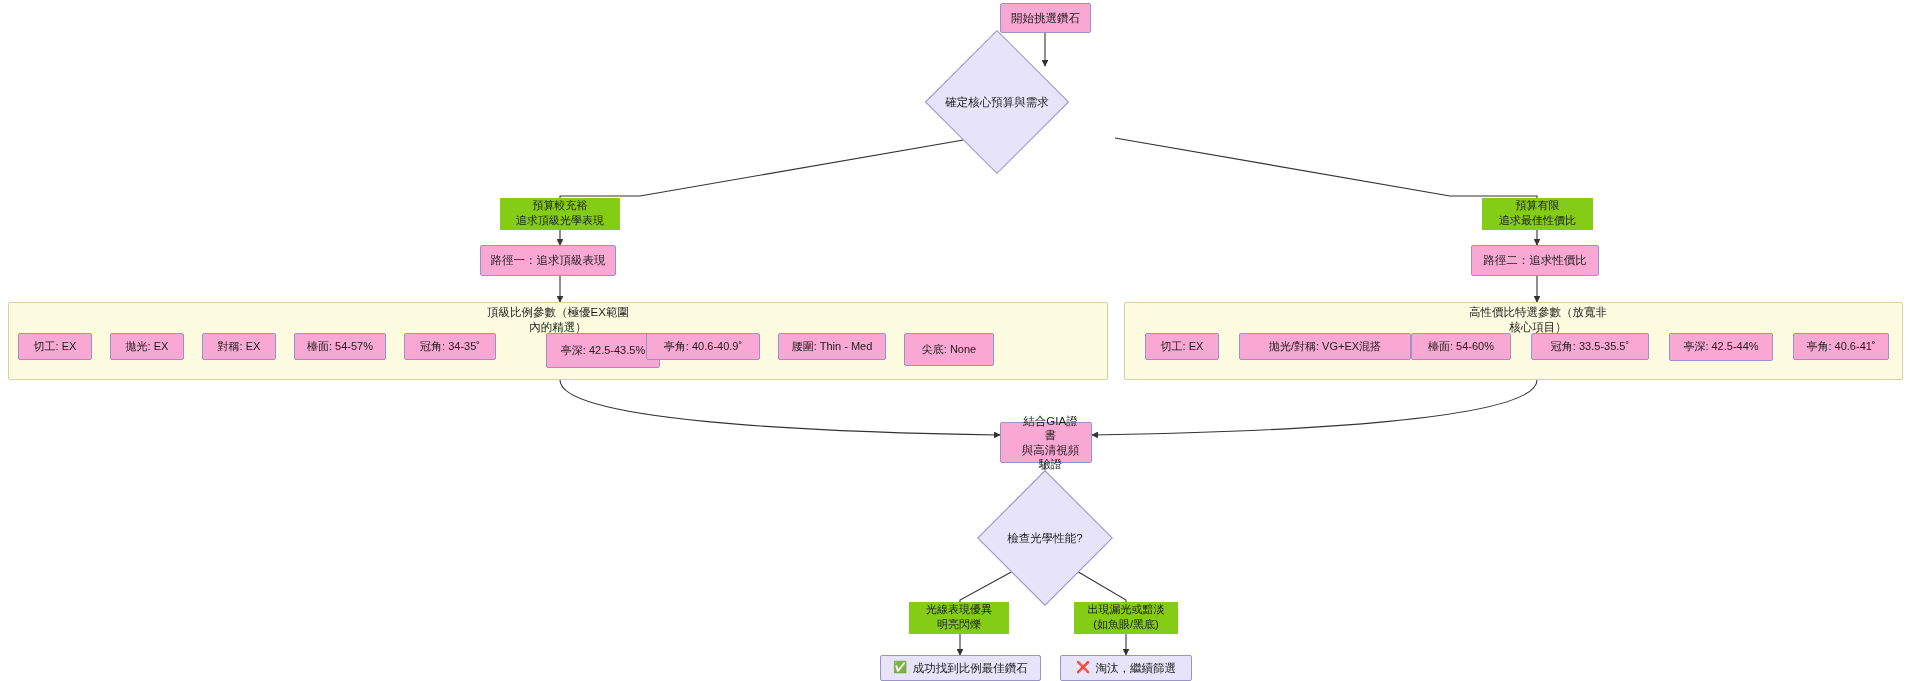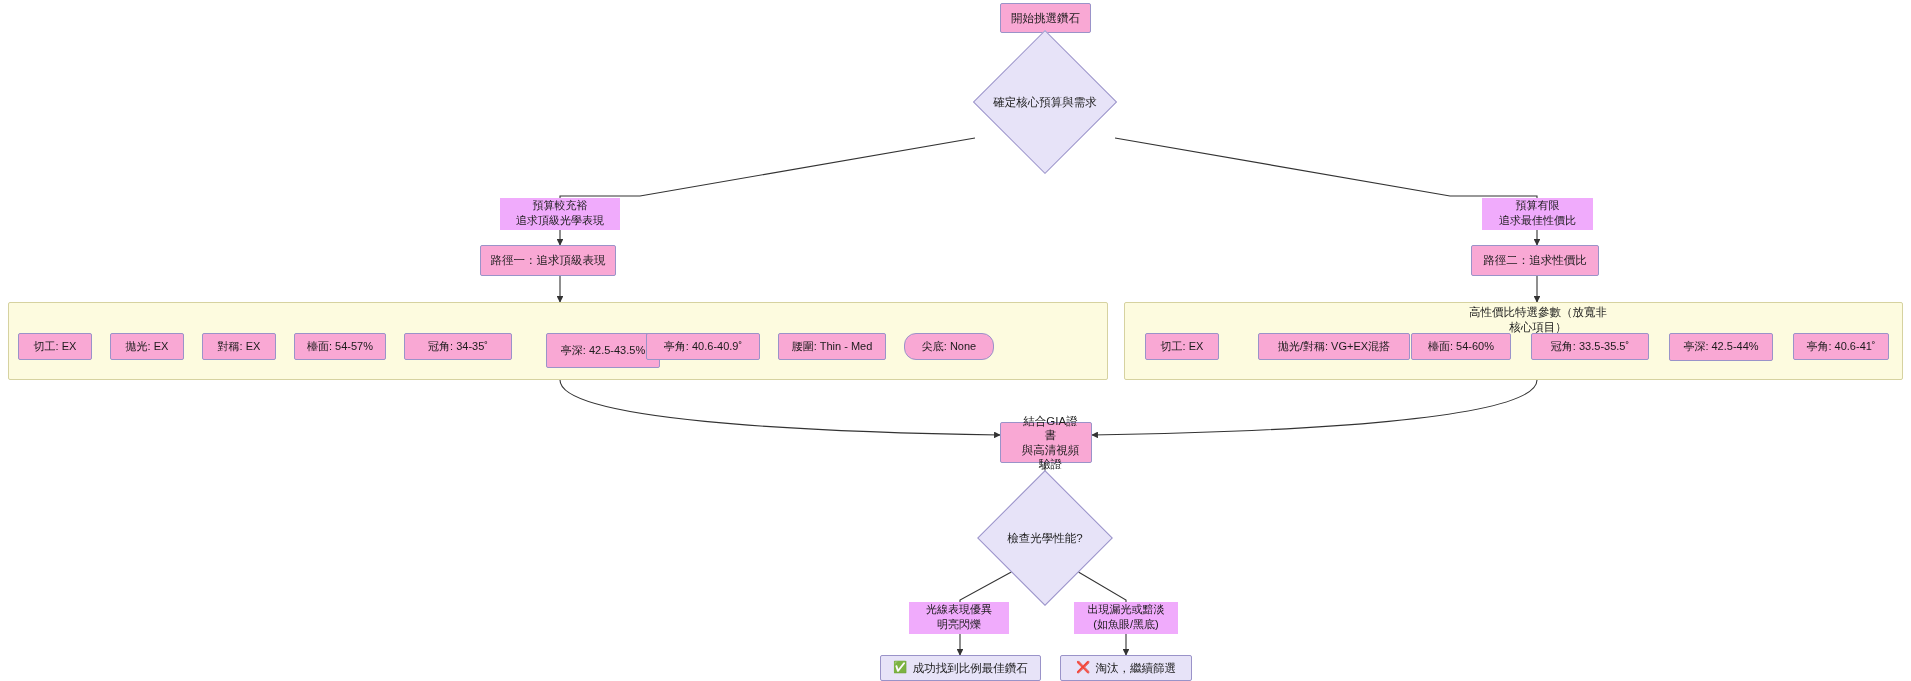--- a/index.html
+++ b/index.html
@@ -78,21 +78,21 @@
   .subgraph-title {
     position: absolute;
     text-align: center;
     font-size: 11.5px;
     color: #1b1b1b;
     line-height: 1.3;
     white-space: pre-line;
   }
   .edge-label {
     position: absolute;
-    background: #f0abfc;
+    background: #84cc16;
     color: #1b1b1b;
     font-size: 11px;
     line-height: 1.35;
     text-align: center;
     padding: 0 2px;
     white-space: pre-line;
     box-sizing: border-box;
   }
   .result-node {
     position: absolute;
@@ -142,77 +142,79 @@
       <path d="M 1015 570 L 960 600 L 960 655"></path>
 
       <path d="M 1075 570 L 1126 600 L 1126 655"></path>
     </g>
   </svg>
 
   <div class="node" style="left:1000px; top:3px; width:91px; height:30px;">
     <span>開始挑選鑽石</span>
   </div>
 
-  <div class="diamond-wrap" style="left:994px; top:51px; width:102px; height:102px;">
+  <div class="diamond-wrap" style="left:946px; top:51px; width:102px; height:102px;">
     <div class="diamond-shape"></div>
     <div class="diamond-label">確定核心預算與需求</div>
   </div>
 
   <div class="edge-label" style="left:500px; top:198px; width:120px; height:32px;">預算較充裕
 追求頂級光學表現</div>
 
   <div class="edge-label" style="left:1482px; top:198px; width:111px; height:32px;">預算有限
 追求最佳性價比</div>
 
   <div class="node" style="left:480px; top:245px; width:136px; height:31px;">
     <span>路徑一：追求頂級表現</span>
   </div>
 
   <div class="node" style="left:1471px; top:245px; width:128px; height:31px;">
     <span>路徑二：追求性價比</span>
   </div>
 
   <div class="subgraph" style="left:8px; top:302px; width:1100px; height:78px;"></div>
+  <div class="subgraph-title" style="left:408px; top:305px; width:300px;">頂級比例參數（極優EX範圍
+內的精選）</div>
 
   <div class="node small" style="left:18px; top:333px; width:74px; height:27px;">
     <span>切工: EX</span>
   </div>
   <div class="node small" style="left:110px; top:333px; width:74px; height:27px;">
     <span>拋光: EX</span>
   </div>
   <div class="node small" style="left:202px; top:333px; width:74px; height:27px;">
     <span>對稱: EX</span>
   </div>
   <div class="node small" style="left:294px; top:333px; width:92px; height:27px;">
     <span>檯面: 54-57%</span>
   </div>
-  <div class="node small" style="left:404px; top:333px; width:108px; height:27px;">
+  <div class="node small" style="left:404px; top:333px; width:92px; height:27px;">
     <span>冠角: 34-35˚</span>
   </div>
   <div class="node small" style="left:514px; top:333px; width:114px; height:35px;margin-left:32px;">
     <span>亭深: 42.5-43.5%</span>
   </div>
   <div class="node small" style="left:646px; top:333px; width:114px; height:27px;">
     <span>亭角: 40.6-40.9˚</span>
   </div>
   <div class="node small" style="left:778px; top:333px; width:108px; height:27px;">
     <span>腰圍: Thin - Med</span>
   </div>
-  <div class="node small" style="left:904px; top:333px; width:90px; height:27px;border-radius:12px;">
+  <div class="node small" style="left:904px; top:333px; width:90px; height:33px;">
     <span>尖底: None</span>
   </div>
 
   <div class="subgraph" style="left:1124px; top:302px; width:779px; height:78px;"></div>
   <div class="subgraph-title" style="left:1388px; top:305px; width:300px;">高性價比特選參數（放寬非
 核心項目）</div>
 
   <div class="node small" style="left:1145px; top:333px; width:74px; height:27px;">
     <span>切工: EX</span>
   </div>
-  <div class="node small" style="left:1239px; top:333px; width:152px; height:27px;margin-left:19px;">
+  <div class="node small" style="left:1239px; top:333px; width:172px; height:27px;">
     <span>拋光/對稱: VG+EX混搭</span>
   </div>
   <div class="node small" style="left:1411px; top:333px; width:100px; height:27px;">
     <span>檯面: 54-60%</span>
   </div>
   <div class="node small" style="left:1531px; top:333px; width:118px; height:27px;">
     <span>冠角: 33.5-35.5˚</span>
   </div>
   <div class="node small" style="left:1669px; top:333px; width:104px; height:28px;">
     <span>亭深: 42.5-44%</span>

